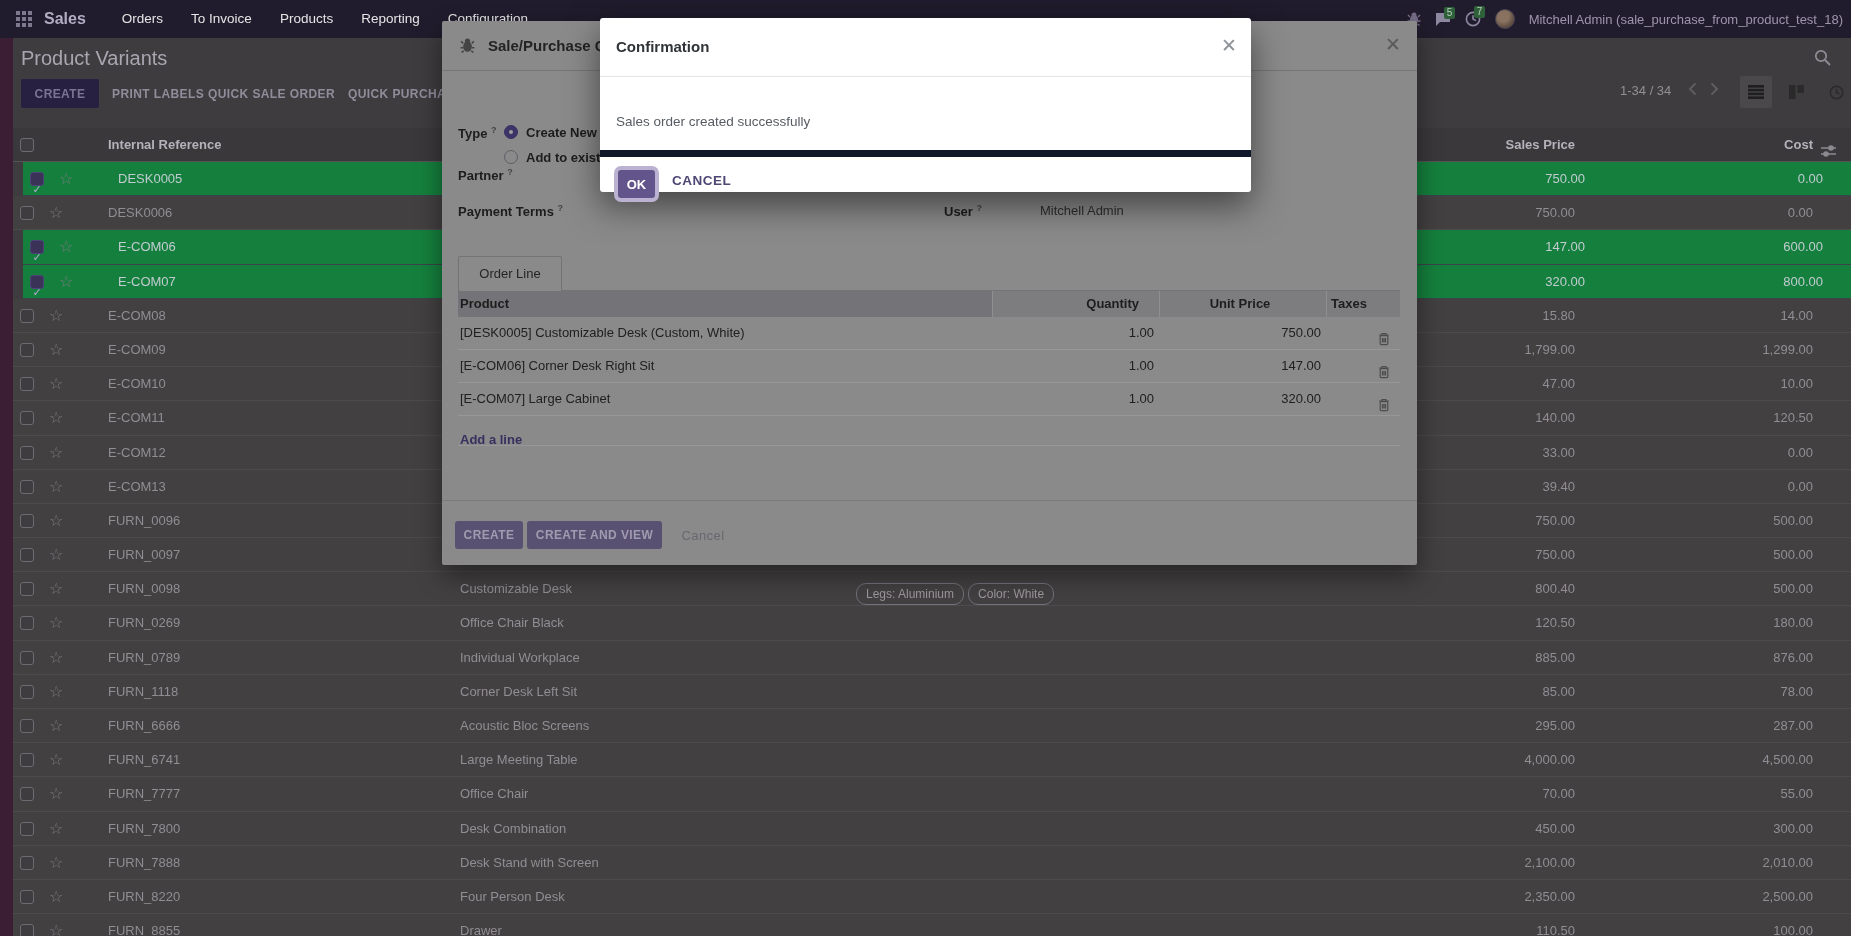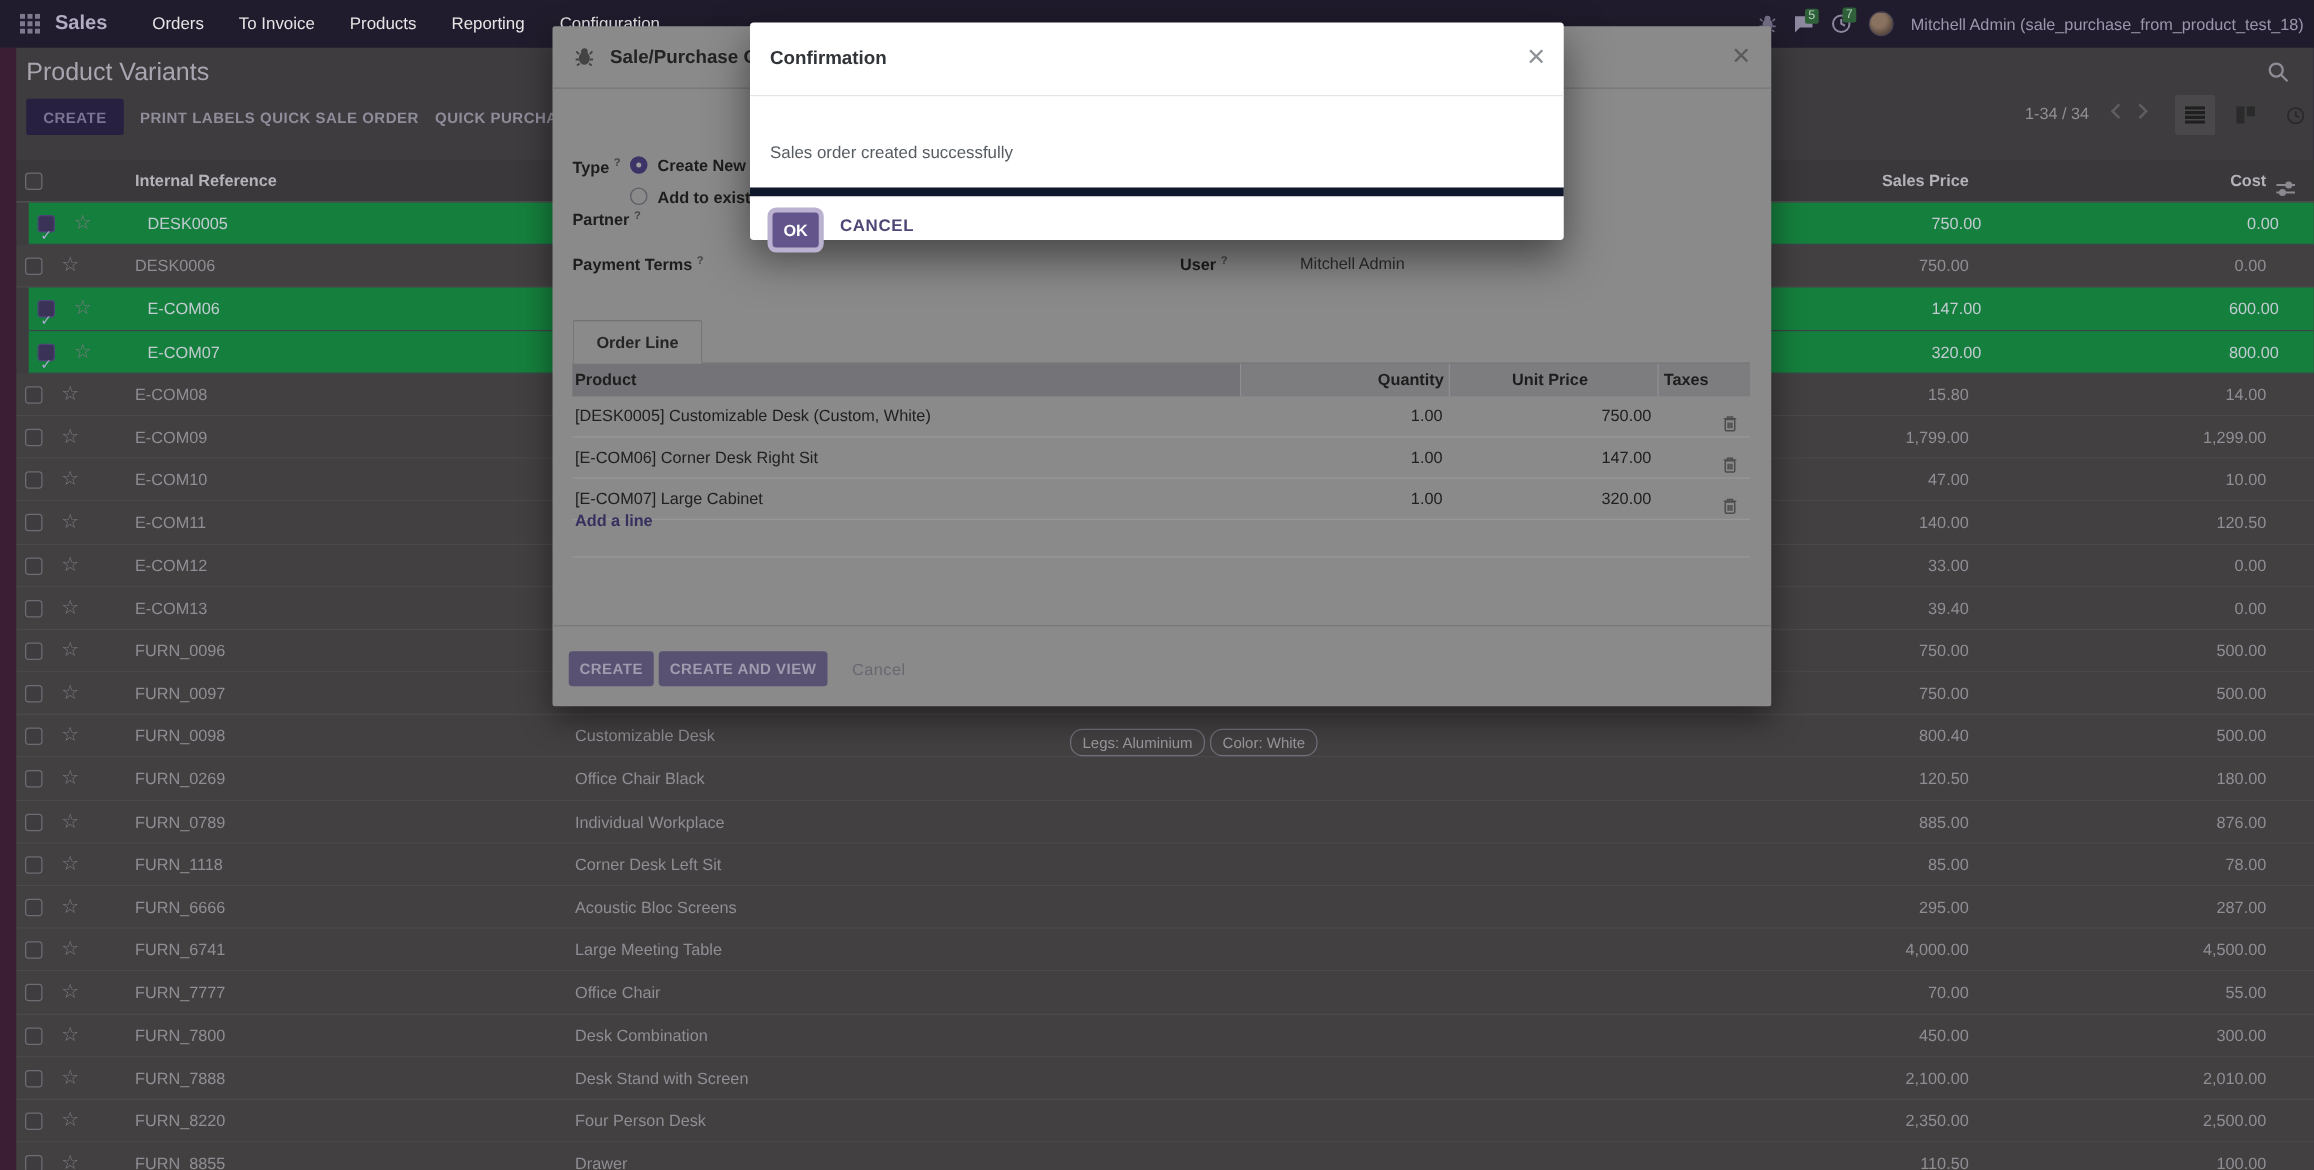--- a/index.html
+++ b/index.html
@@ -76,37 +76,37 @@
   .m-label { position:absolute; font-weight:bold; color:#1d1d1d; white-space:nowrap; }
   .m-label sup { font-size:9px; color:#444; }
   .radio { position:absolute; width:14px; height:14px; border-radius:50%; border:1px solid #5e5e66; cursor:pointer; }
   .radio.on { background:#3c3366; border-color:#3c3366; }
   .radio.on::after { content:""; position:absolute; left:4px; top:4px; width:4px; height:4px;
                      border-radius:50%; background:#9e9e9e; }
   .radio-lab { position:absolute; font-weight:bold; color:#1d1d1d; white-space:nowrap; cursor:pointer; }
   #m-user-val { position:absolute; left:598px; top:182px; color:#2e2e2e; }
   #m-tab { position:absolute; left:16px; top:235px; width:104px; height:35px; background:#8a8a8a;
            border:1px solid #737373; border-bottom:none; border-radius:2px 2px 0 0;
-           text-align:center; line-height:34px; color:#252525; cursor:pointer; z-index:2;font-weight:bold; }
+           text-align:center; line-height:34px; color:#252525; cursor:pointer; z-index:2; }
   #m-notebook-line { position:absolute; left:16px; top:269px; width:942px; border-top:1px solid #737373; }
   #m-ot-head { position:absolute; left:16px; top:270px; width:942px; height:26px; background:#7d7d80;
                font-weight:bold; color:#1d1d1d; }
   #m-ot-head .oh { position:absolute; top:0; line-height:26px; border-right:1px solid #8f8f92; }
   .oh-product { left:0; width:535px; padding-left:2px; background:#747377; }
-  .oh-qty { left:535px; width:167px; text-align:right; padding-right:4px; }
+  .oh-qty { left:535px; width:167px; text-align:right; padding-right:20px; }
   .oh-price { left:702px; width:167px; text-align:center; padding-right:6px; }
   .oh-taxes { left:869px; width:73px; padding-left:4px; border-right:none !important; }
   #m-rows { position:absolute; left:16px; top:296px; width:942px; }
   .mrow { position:relative; height:33px; border-bottom:1px solid #97979a; color:#202020; }
   .mrow > div { position:absolute; top:0; line-height:32px; white-space:nowrap; }
   .mc-product { left:2px; }
   .mc-qty { left:535px; width:167px; text-align:right; padding-right:6px; }
   .mc-price { left:702px; width:167px; text-align:right; padding-right:6px; }
   .mc-trash { left:920px; top:9px !important; line-height:normal; cursor:pointer; }
-  #m-addline { position:absolute; left:18px; top:388px; color:#36305f; font-weight:bold; cursor:pointer; }
+  #m-addline { position:absolute; left:18px; top:411px; color:#36305f; font-weight:bold; cursor:pointer; }
   #m-addline-border { position:absolute; left:16px; top:424px; width:942px; border-top:1px solid #97979a; }
   #m-foot { position:absolute; left:0; top:479px; width:100%; height:65px; border-top:1px solid #7a7a7a; }
   .m-btn { position:absolute; top:20px; height:28px; border:none; border-radius:3px; background:#585171;
            color:#a19bb0; font-size:12px; font-weight:bold; letter-spacing:.4px; cursor:pointer;
            font-family:"Liberation Sans", sans-serif; }
   #m-create { left:13px; width:68px; }
   #m-create-view { left:85px; width:135px; }
   #m-cancel { left:231px; width:60px; background:transparent; color:#686870; font-size:13px; font-weight:normal; }
 
   

